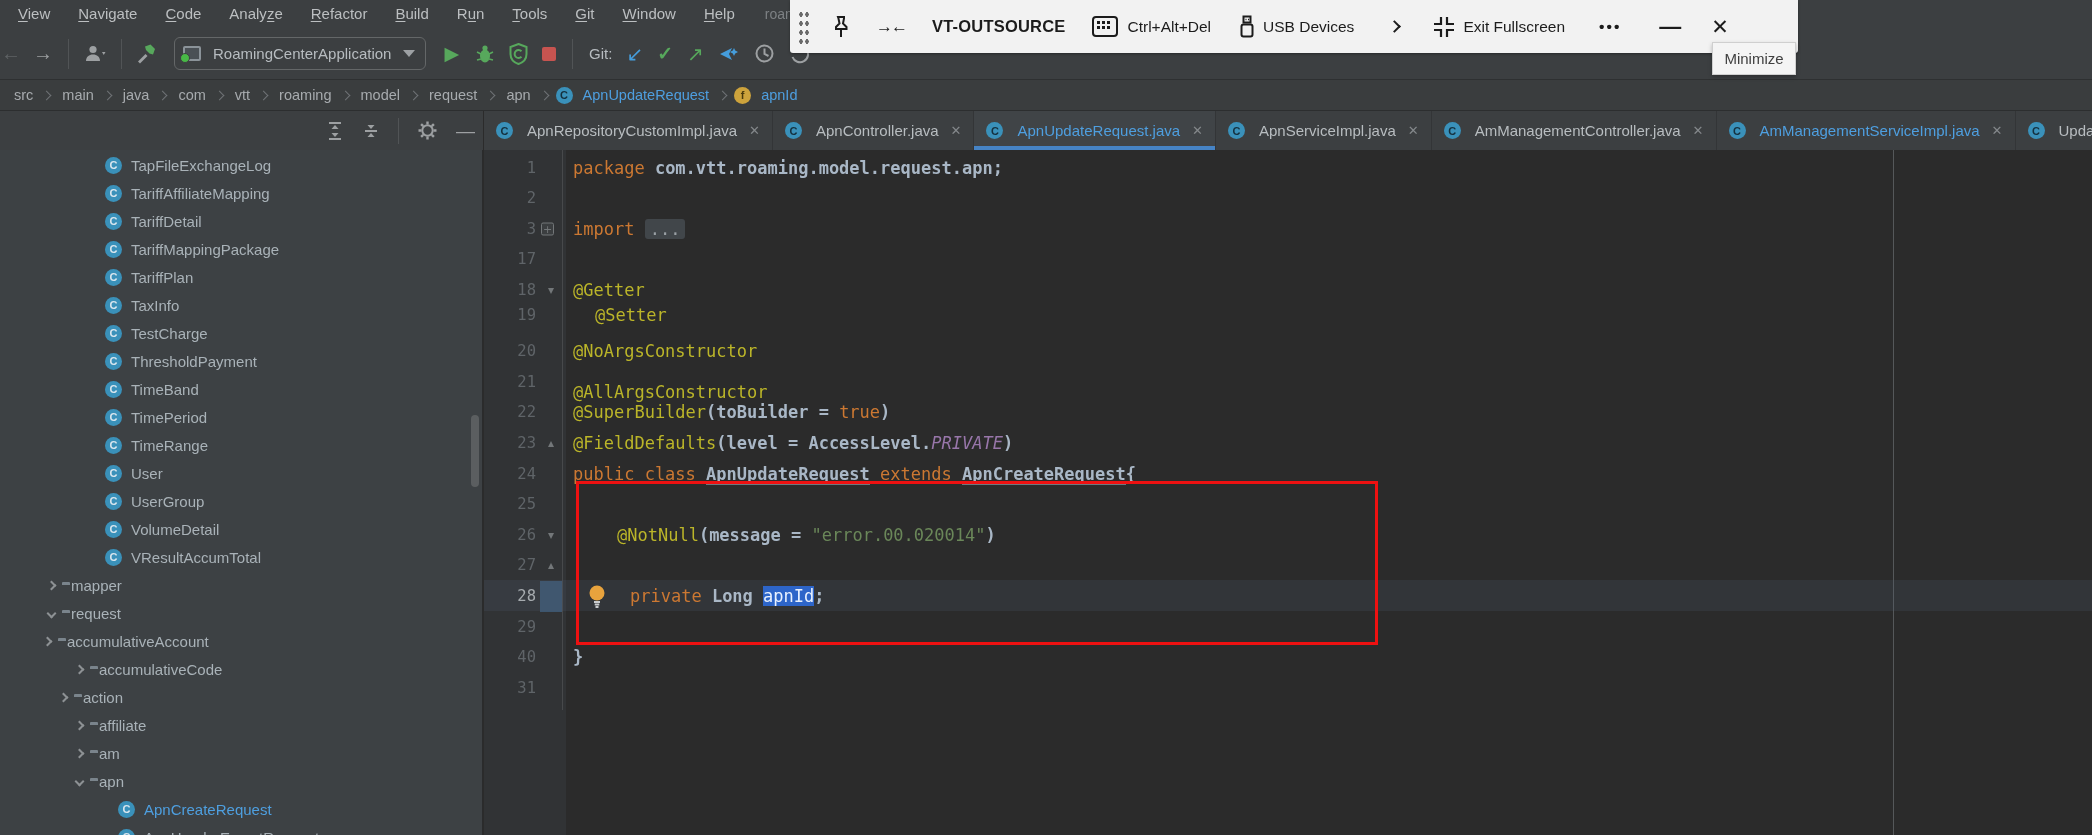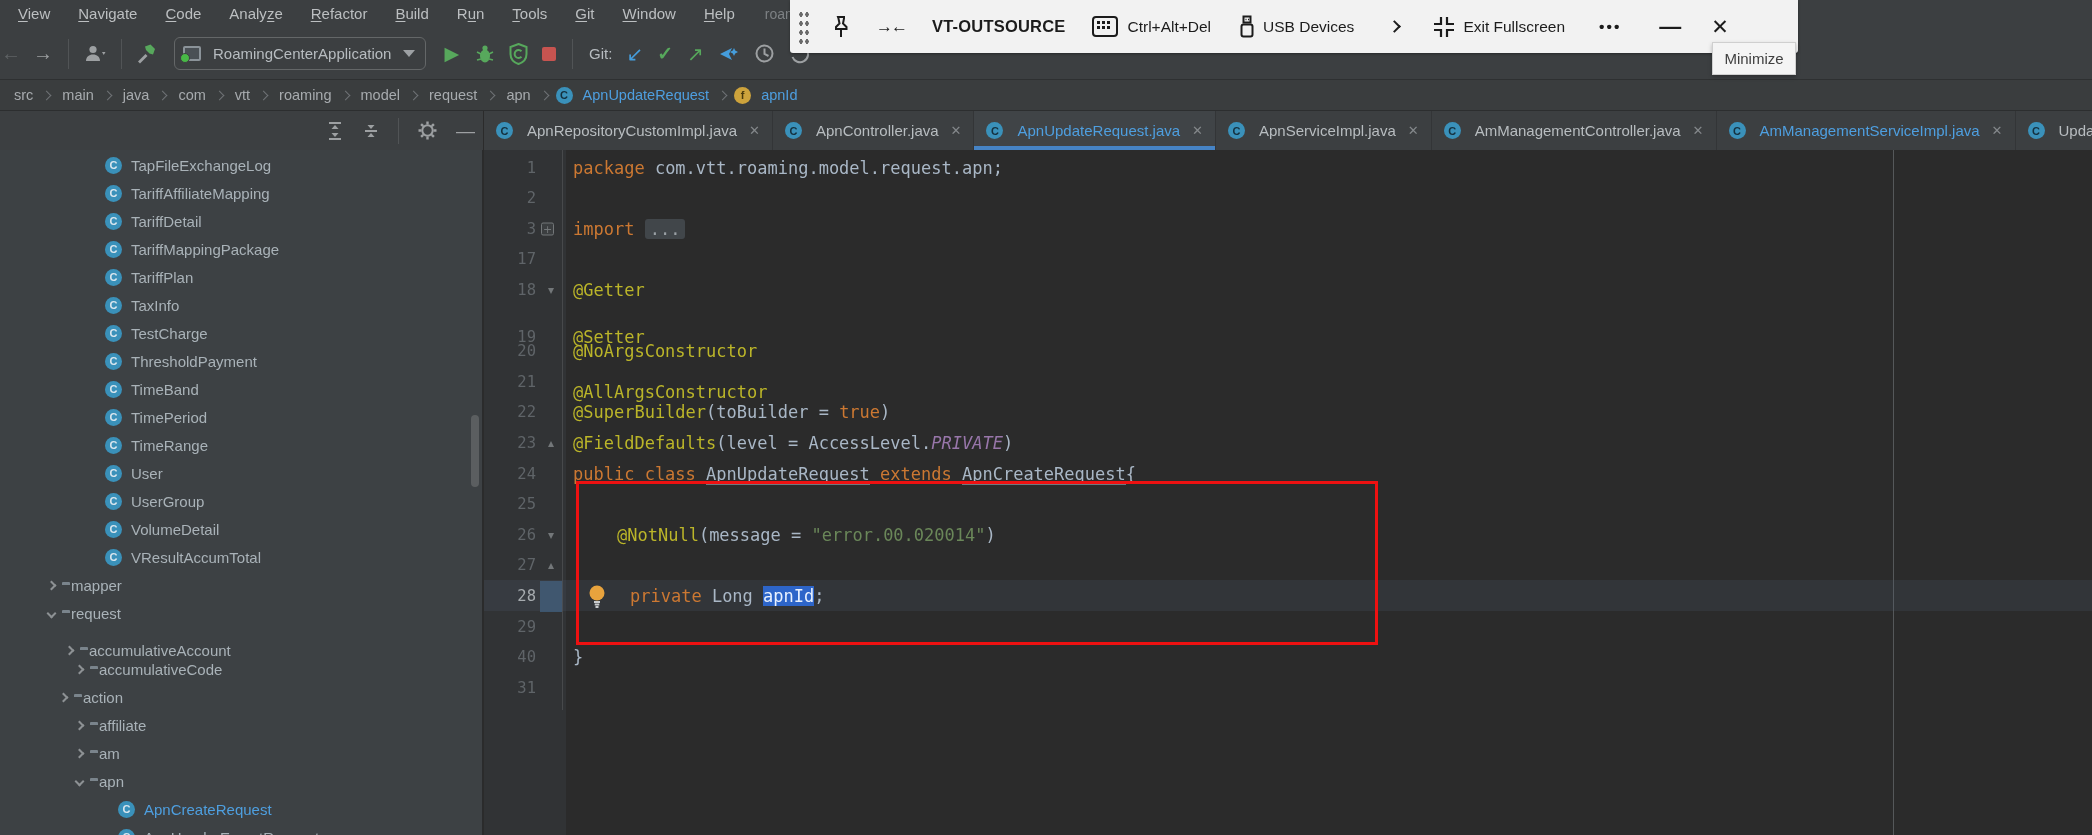--- a/index.html
+++ b/index.html
@@ -83,21 +83,21 @@
   .crow { position:absolute; left:0; width:100%; height:31px; display:flex; align-items:center; }
   .crow.cur { background:rgba(82,96,113,0.20);gap:13px; }
   .gut { width:82px; flex:none; position:relative; height:100%; display:flex; align-items:center; }
   .gut .num { width:52px; text-align:right; font-family:"DejaVu Sans Mono", monospace; font-size:15.5px; color:#5f6468; }
   .crow.cur .gut .num { color:#a6abaf; }
   .gicon { position:absolute; right:12px; top:50%; transform:translateY(-50%); color:#737779;
     font-size:12px; line-height:1; font-family:"DejaVu Sans", sans-serif; }
   .gicon.plus { width:13px; height:13px; border:1px solid #737779; border-radius:2px; background:#3b3e40;
     display:flex; align-items:center; justify-content:center; font-size:11px; transform:translateY(-50%); }
   .cline { font-family:"DejaVu Sans Mono", monospace; font-size:17px; white-space:pre; padding-left:7px; }
-  .tk-kw { color:#cc7832; } .tk-plain { color:#a9b7c6; } .tk-ann { color:#bbb529; }
+  .tk-kw { color:#cc7832; } .tk-plain { color:#a9b7c6;font-weight:bold; } .tk-ann { color:#bbb529; }
   .tk-str { color:#6a8759; } .tk-static { color:#9876aa; font-style:italic; }
   .tk-fold { background:#41464a; color:#9aa0a5; border-radius:3px; padding:0 5px; }
   .tk-sel { background:#2d65c9; color:#e8f1ff; }
   .tk-ul { border-bottom:1px solid #707880; }
   #caret-mark { position:absolute; left:56px; top:431px; width:22px; height:31px; background:#3d566e; }
   #red-box { position:absolute; left:92px; top:331px; width:802px; height:164px; border:3px solid #ee1111;
     z-index:40; pointer-events:none; }
   #bulb { position:absolute; left:102px; top:434px; width:22px; height:24px; z-index:41; }
 
   
@@ -368,21 +368,21 @@
       <span class="t-ico"><span class="ico-folder"></span></span>
       <span class="lbl">mapper</span>
     </div>
     <div class="trow" style="top: 449px; padding-left: 40px;">
       <span class="chev-slot">
         <span class="chev d"></span>
       </span>
       <span class="t-ico"><span class="ico-folder"></span></span>
       <span class="lbl">request</span>
     </div>
-    <div class="trow" style="top: 477px; padding-left: 58px; margin-top: 9px;">
+    <div class="trow" style="top: 477px; padding-left: 36px;">
       <span class="chev-slot">
         <span class="chev r"></span>
       </span>
       <span class="t-ico"><span class="ico-folder"></span></span>
       <span class="lbl">accumulativeAccount</span>
     </div>
     <div class="trow" style="top: 505px; padding-left: 68px;">
       <span class="chev-slot">
         <span class="chev r"></span>
       </span>
@@ -501,21 +501,21 @@
         </div>
         <div class="cline" style="padding-left: 7px;"></div>
       </div>
       <div class="crow" style="top: 124.4px;">
         <div class="gut">
           <span class="num">18</span>
           <span class="gicon">▾</span>
         </div>
         <div class="cline" style="padding-left: 7px;"><span class="tk-ann">@Getter</span></div>
       </div>
-      <div class="crow" style="top: 171px;">
+      <div class="crow" style="top: 149px; gap: 22px;">
         <div class="gut">
           <span class="num">19</span>
         </div>
         <div class="cline" style="padding-left: 7px;"><span class="tk-ann">@Setter</span></div>
       </div>
       <div class="crow" style="top: 185.6px;">
         <div class="gut">
           <span class="num">20</span>
         </div>
         <div class="cline" style="padding-left: 7px;"><span class="tk-ann">@NoArgsConstructor</span></div>

